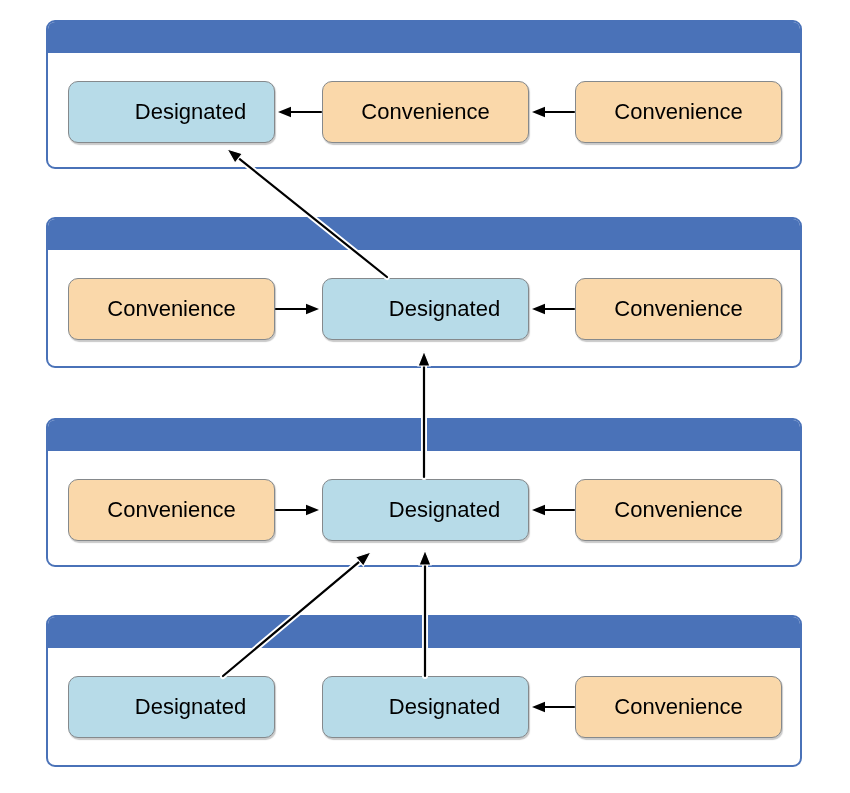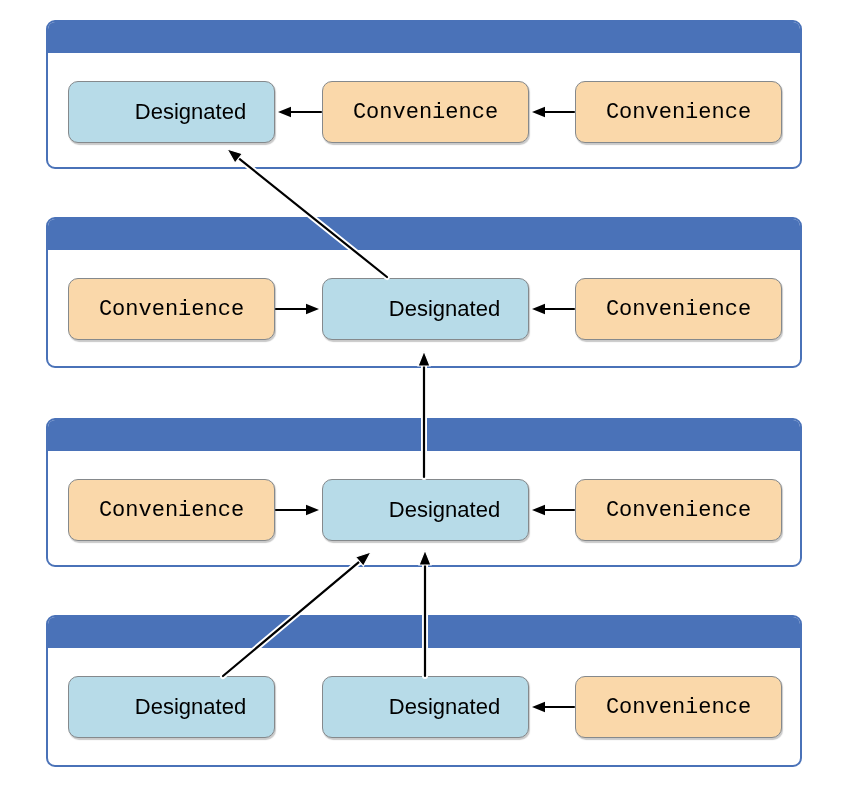--- a/index.html
+++ b/index.html
@@ -39,21 +39,21 @@
     border: 1.5px solid #85898c;
     border-radius: 10px;
     display: flex;
     align-items: center;
     justify-content: center;
     font-size: 22px;
     color: #000000;
     box-shadow: 1px 1.5px 1px rgba(100,100,100,0.35);
   }
   .init-box.designated { background: #b7dbe8; padding-left: 38px; }
-  .init-box.convenience { background: #fad8aa; font-family: Liberation Mono, monospace; }
+  .init-box.convenience { background: #fad8aa; }
   #arrow-layer {
     position: absolute;
     left: 0;
     top: 0;
     pointer-events: none;
   }
 </style>
 </head>
 <body>
 

